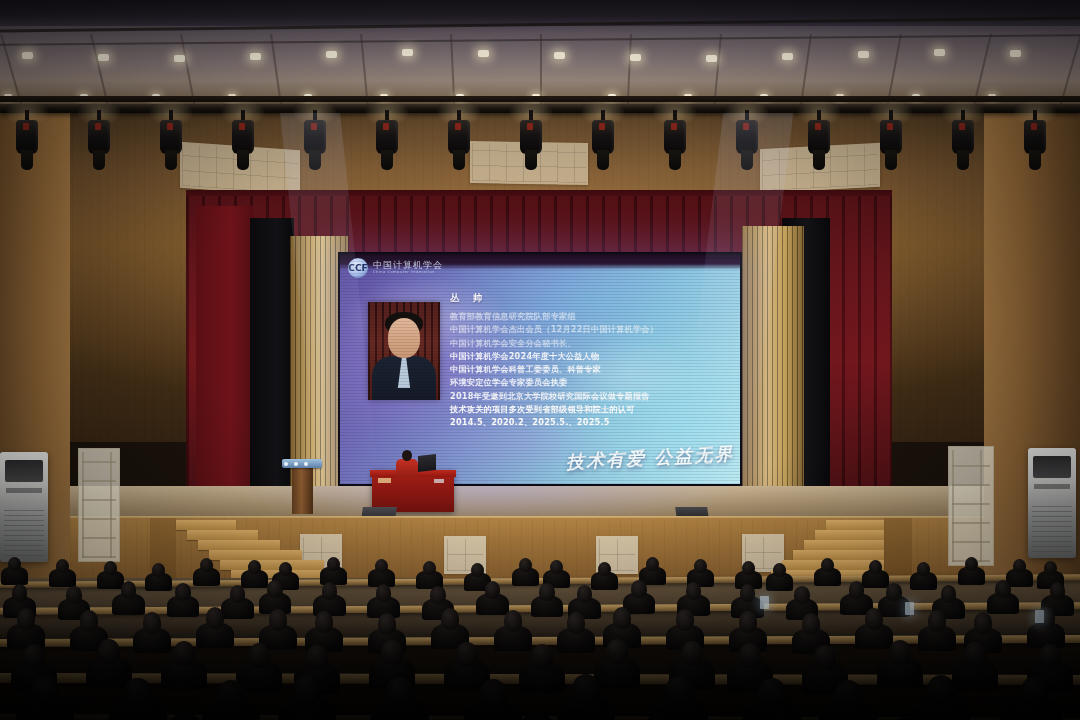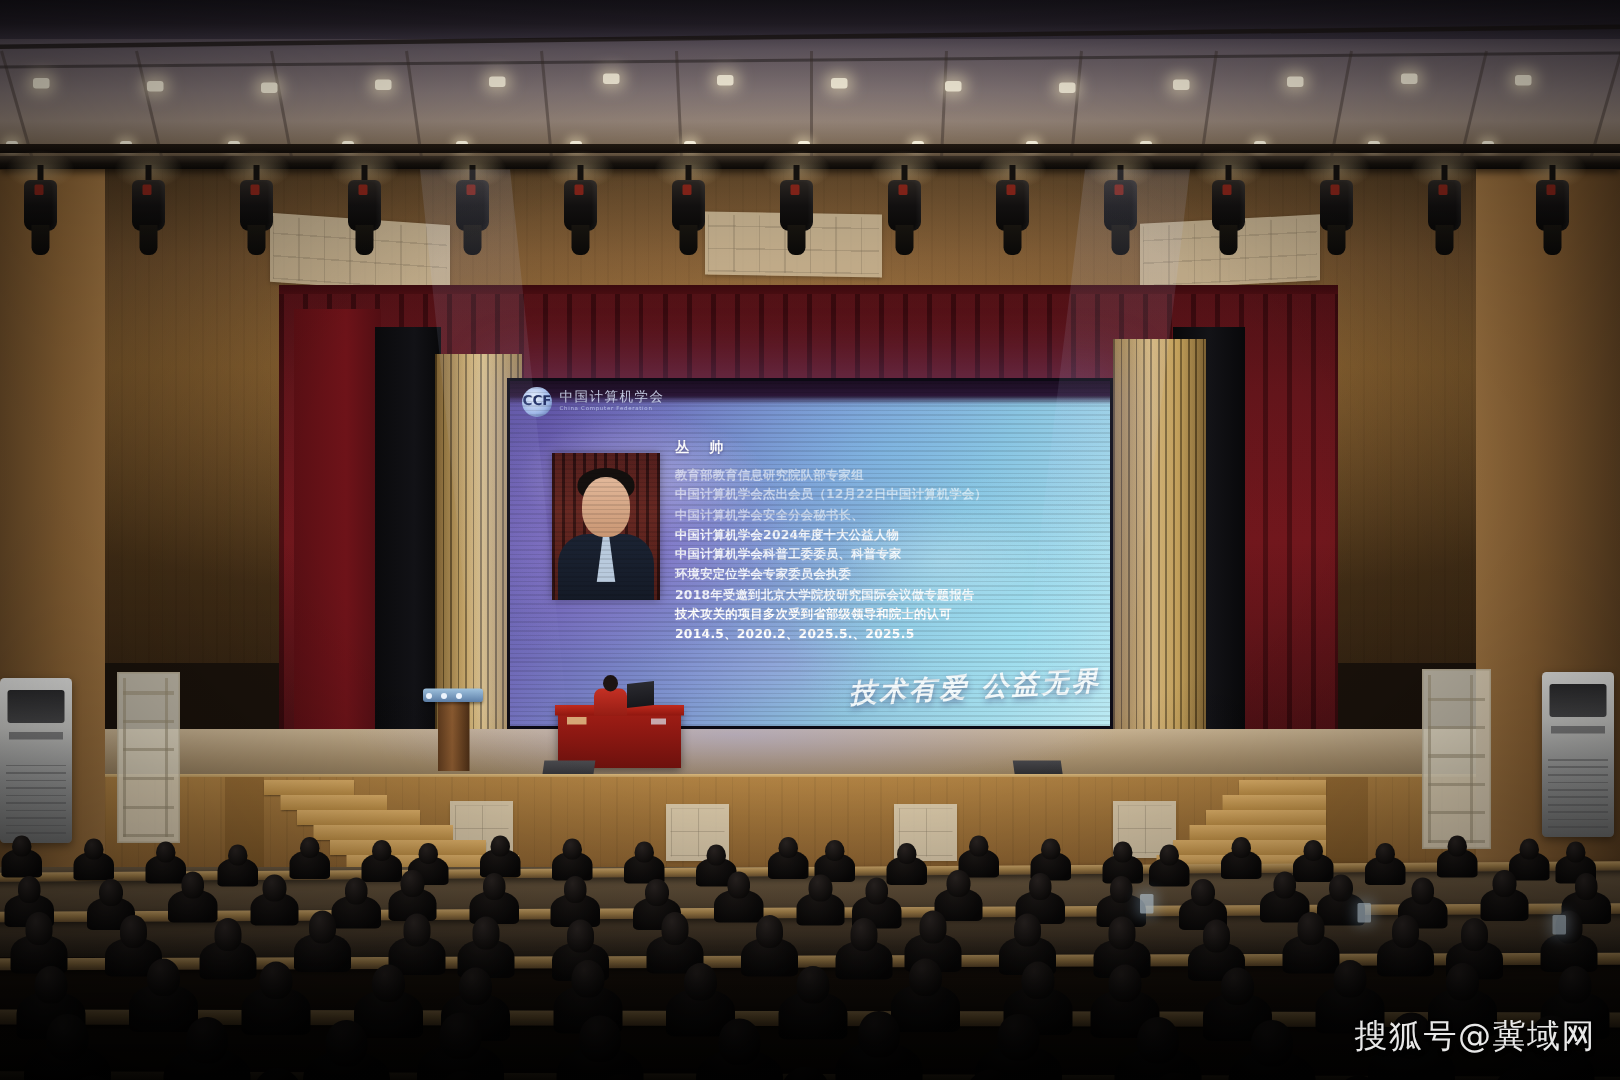--- a/index.html
+++ b/index.html
@@ -740,14 +740,13 @@
         <div class="phone-glow" style="left: 905px; top: 50px;"></div>
         <div class="phone-glow" style="left: 1035px; top: 58px;"></div>
       </div>
     <div class="dark-foreground"></div>
   </div>
 
   <div class="beam" style="left:300px;top:113px;width:60px;height:380px;transform:skewX(6deg);"></div>
   <div class="beam" style="left:700px;top:113px;width:70px;height:380px;transform:skewX(-7deg);"></div>
   <div class="global-vig"></div>
 
-  <div class="watermark">搜狐号@冀域网</div>
 </div>
 
 </body></html>

